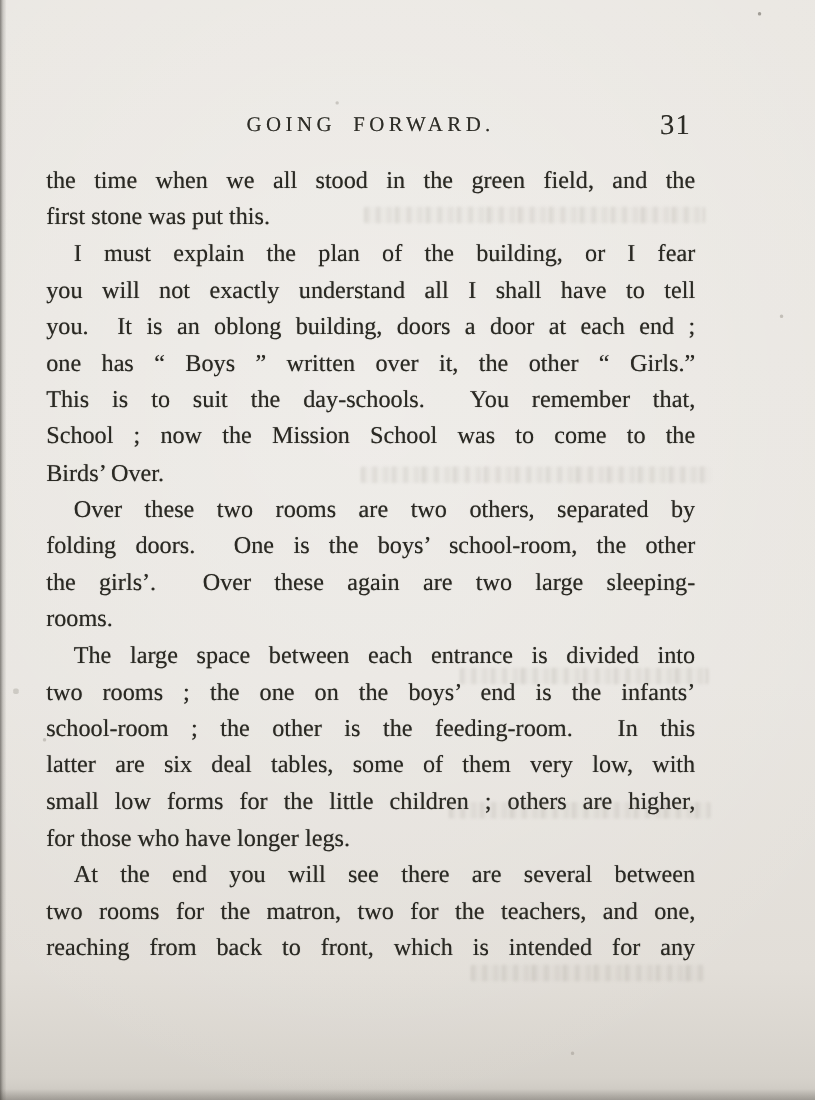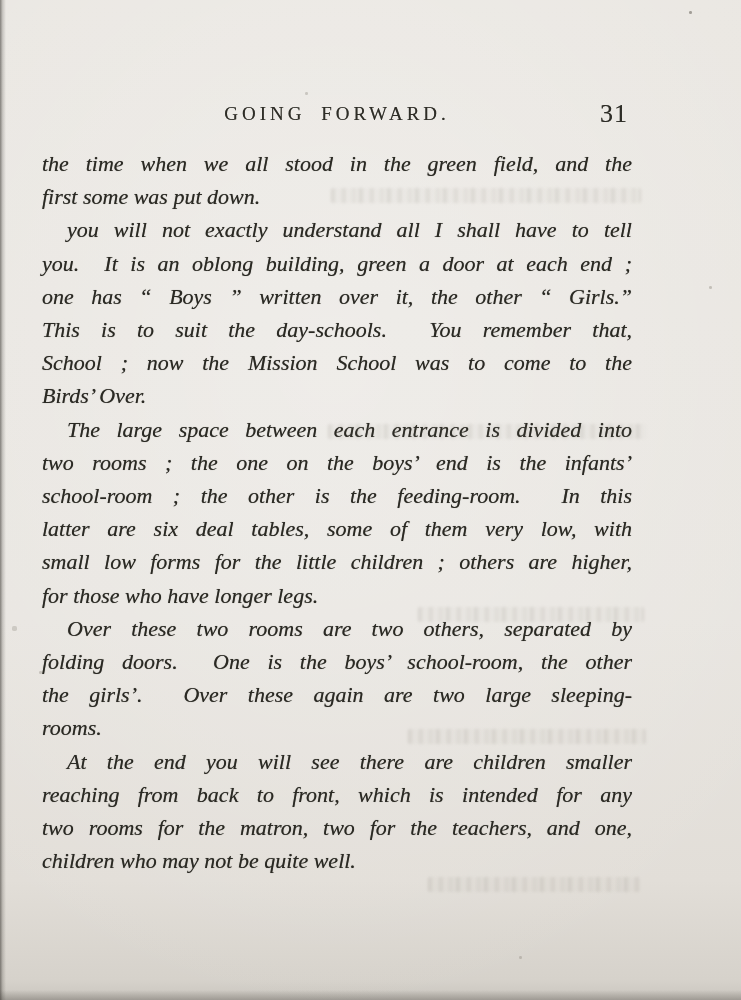--- a/index.html
+++ b/index.html
@@ -56,21 +56,21 @@
     text-shadow: 0 0 0.6px rgba(46,45,39,0.55);
   }
   .text-block {
     position: absolute;
     left: 42px; top: 147px;
     width: 590px;
     font-size: 22px;
     line-height: 33.2px;
     text-shadow: 0 0 0.7px rgba(42,41,35,0.65);
   }
-  .para { margin: 0; font-style: italic; }
+  .para { margin: 0; }
   .para.indent .ln:first-child { text-indent: 25px; }
   .ln {
     display: block;
     white-space: pre-wrap;
     text-align: justify;
     text-align-last: justify;
   }
   .ln.last {
     text-align: justify;
     text-align-last: left;
@@ -119,53 +119,53 @@
 
   <div class="header">
     <span class="running-title">GOING FORWARD.</span>
     <span class="page-number">31</span>
   </div>
 
   <div class="text-block">
 
     <p class="para">
       <span class="ln">the time when we all stood in the green field, and the</span>
-      <span class="ln last">first some was put down.</span>
+      <span class="ln last">first stone was put this.</span>
     </p>
 
     <p class="para indent">
+      <span class="ln">I must explain the plan of the building, or I fear</span>
       <span class="ln">you will not exactly understand all I shall have to tell</span>
-      <span class="ln">you.  It is an oblong building, green a door at each end ;</span>
+      <span class="ln">you.  It is an oblong building, doors a door at each end ;</span>
       <span class="ln">one has “ Boys ” written over it, the other “ Girls.”</span>
       <span class="ln">This is to suit the day-schools.  You remember that,</span>
       <span class="ln">School ; now the Mission School was to come to the</span>
       <span class="ln last">Birds’ Over.</span>
+    </p>
+
+    <p class="para indent">
+      <span class="ln">Over these two rooms are two others, separated by</span>
+      <span class="ln">folding doors.  One is the boys’ school-room, the other</span>
+      <span class="ln">the girls’.  Over these again are two large sleeping-</span>
+      <span class="ln last">rooms.</span>
     </p>
 
     <p class="para indent">
       <span class="ln">The large space between each entrance is divided into</span>
       <span class="ln">two rooms ; the one on the boys’ end is the infants’</span>
       <span class="ln">school-room ; the other is the feeding-room.  In this</span>
       <span class="ln">latter are six deal tables, some of them very low, with</span>
       <span class="ln">small low forms for the little children ; others are higher,</span>
       <span class="ln last">for those who have longer legs.</span>
     </p>
 
     <p class="para indent">
-      <span class="ln">Over these two rooms are two others, separated by</span>
-      <span class="ln">folding doors.  One is the boys’ school-room, the other</span>
-      <span class="ln">the girls’.  Over these again are two large sleeping-</span>
-      <span class="ln last">rooms.</span>
-    </p>
-
-    <p class="para indent">
-      <span class="ln">At the end you will see there are children smaller</span>
+      <span class="ln">At the end you will see there are several between</span>
+      <span class="ln">two rooms for the matron, two for the teachers, and one,</span>
       <span class="ln">reaching from back to front, which is intended for any</span>
-      <span class="ln">two rooms for the matron, two for the teachers, and one,</span>
-      <span class="ln last">children who may not be quite well.</span>
     </p>
 
   </div>
 
   <div class="ghost ghost-1"></div>
   <div class="ghost ghost-2"></div>
   <div class="ghost ghost-3"></div>
   <div class="ghost ghost-4"></div>
   <div class="ghost ghost-5"></div>
 

